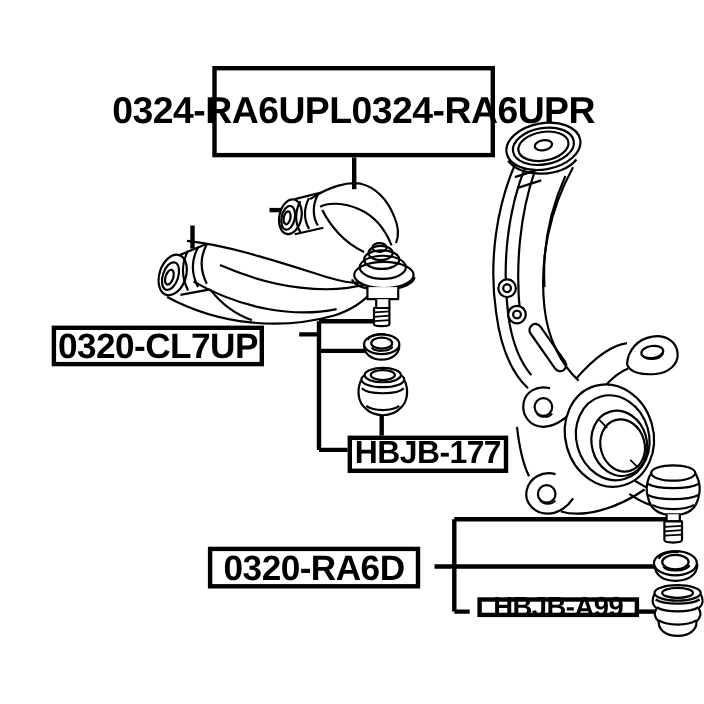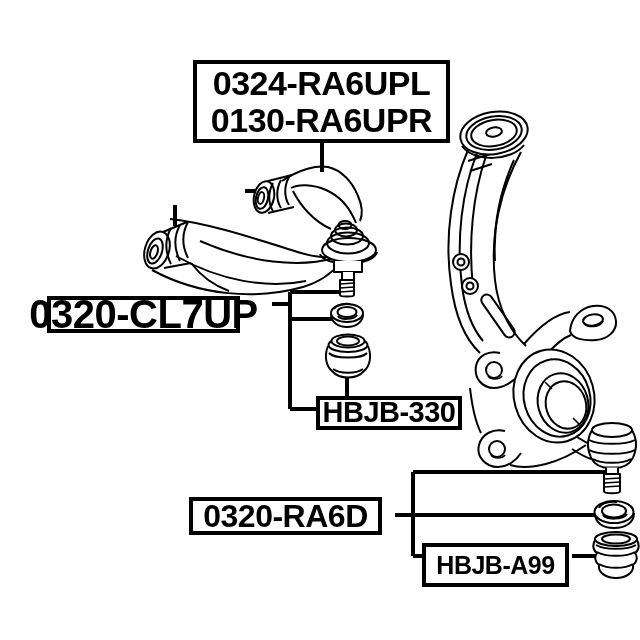--- a/index.html
+++ b/index.html
@@ -4,21 +4,21 @@
 <style>
   html,body{margin:0;padding:0;background:#ffffff;}
   .stage{
     position:relative;width:640px;height:640px;background:#ffffff;
     font-family:"Liberation Sans",sans-serif;overflow:hidden;
   }
   .art{position:absolute;left:0;top:0;}
   .label-box{
     position:absolute;box-sizing:border-box;
     border:4px solid #000;background:#fff;color:#000;
-    display:flex;flex-direction:column;align-items:center;justify-content:center;
+    display:flex;flex-direction:row;align-items:center;justify-content:center;
     font-weight:bold;letter-spacing:-0.5px;line-height:1.08;
     white-space:nowrap;z-index:5;
   }
 </style>
 </head>
 <body>
 
 <div class="stage">
 
   <svg class="art" width="640" height="640" viewBox="0 0 640 640">
@@ -185,33 +185,33 @@
       <path d="M596,545 C604,550 628,550 636,545"></path>
       <path d="M597,552 C605,557 627,557 635,552"></path>
       <path d="M599,564 C607,569 625,569 633,564"></path>
       <ellipse cx="616" cy="539" rx="21" ry="7" fill="#fff"></ellipse>
       <ellipse cx="616" cy="539" rx="14" ry="4.5"></ellipse>
     </g>
   </svg>
 
   <div class="label-box" style="left:193px;top:60px;width:257px;height:83px;font-size:34px">
     <span>0324-RA6UPL</span>
-    <span>0130-RA6UPR</span>
-  </div>
-
-
-  <div class="label-box" style="left:47px;top:296px;width:193px;height:37px;font-size:40px">
+    <span>0324-RA6UPR</span>
+  </div>
+
+
+  <div class="label-box" style="left:47px;top:296px;width:193px;height:37px;font-size:32px">
     <span>0320-CL7UP</span>
   </div>
 
   <div class="label-box" style="left:316px;top:396px;width:146px;height:34px;font-size:29px">
-    <span>HBJB-330</span>
+    <span>HBJB-177</span>
   </div>
 
   <div class="label-box" style="left:189px;top:497px;width:193px;height:38px;font-size:32px">
     <span>0320-RA6D</span>
   </div>
 
-  <div class="label-box" style="left:422px;top:543px;width:147px;height:44px;font-size:25px">
+  <div class="label-box" style="left:434px;top:543px;width:147px;height:18px;font-size:25px">
     <span>HBJB-A99</span>
   </div>
 
 </div>
 
 </body></html>

